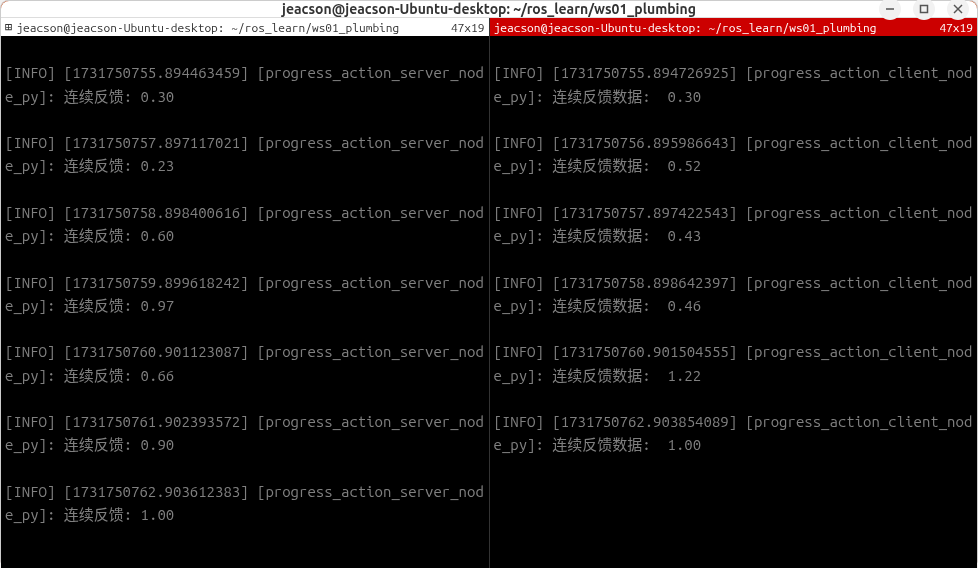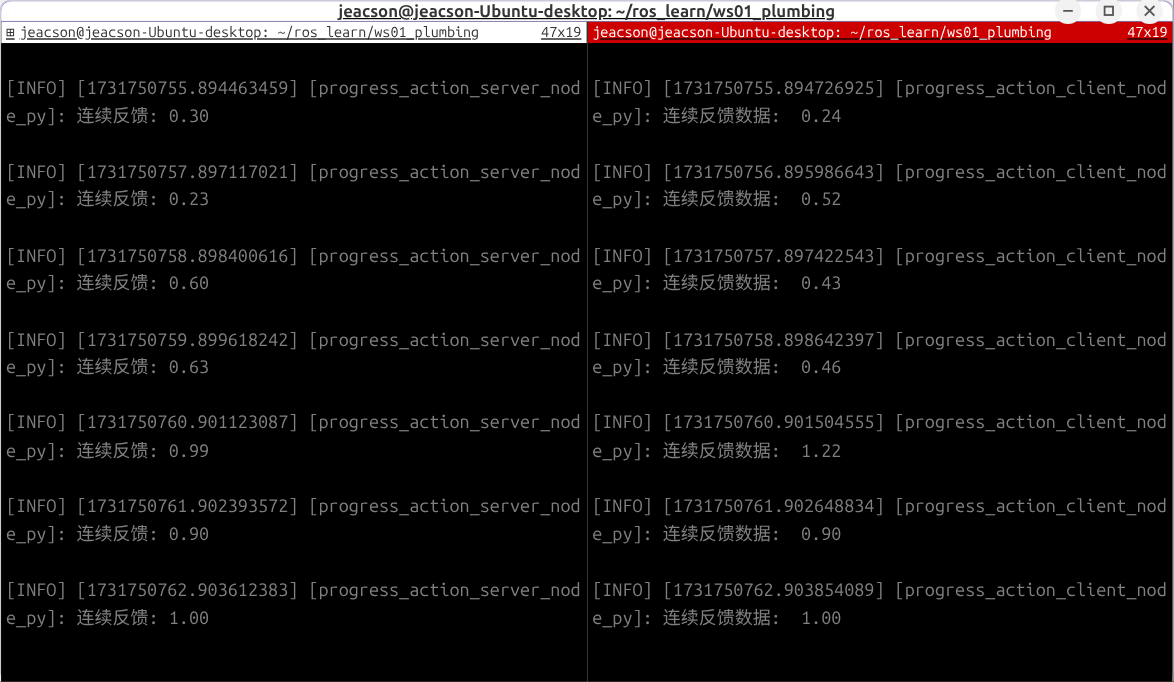--- a/index.html
+++ b/index.html
@@ -10,26 +10,25 @@
     body {
       font-family: "Ubuntu", "Noto Sans CJK SC", sans-serif;
       background: #f0f0f0;
       width: 978px;
       height: 568px;
       overflow: hidden;
     }
     .window {
       width: 100%;
       height: 100%;
-      background: #8b5cf6;
+      background: #c2410c;
       border: 1px solid #ccc;
       border-radius: 8px;
       display: flex;
       flex-direction: column;
-      text-decoration: underline;
     }
     .titlebar {
       height: 36px;
       background: #ffffff;
       border-bottom: 1px solid #ddd;
       display: flex;
       align-items: center;
       justify-content: center;
       position: relative;
       border-radius: 8px 8px 0 0;
@@ -152,40 +151,39 @@
     <div class="pane">
       <div class="pane-header inactive">
         <span class="pane-header-icon">⊞</span>
         <span class="pane-header-path">jeacson@jeacson-Ubuntu-desktop: ~/ros_learn/ws01_plumbing</span>
         <span class="pane-header-dims">47x19</span>
       </div>
       <div class="pane-content">
 <span class="log-line">[INFO] [1731750755.894463459] [progress_action_server_node_py]: 连续反馈: 0.30</span>
 <span class="log-line">[INFO] [1731750757.897117021] [progress_action_server_node_py]: 连续反馈: 0.23</span>
 <span class="log-line">[INFO] [1731750758.898400616] [progress_action_server_node_py]: 连续反馈: 0.60</span>
-<span class="log-line">[INFO] [1731750759.899618242] [progress_action_server_node_py]: 连续反馈: 0.63</span>
-<span class="log-line">[INFO] [1731750760.901123087] [progress_action_server_node_py]: 连续反馈: 0.99</span>
+<span class="log-line">[INFO] [1731750759.899618242] [progress_action_server_node_py]: 连续反馈: 0.97</span>
+<span class="log-line">[INFO] [1731750760.901123087] [progress_action_server_node_py]: 连续反馈: 0.66</span>
 <span class="log-line">[INFO] [1731750761.902393572] [progress_action_server_node_py]: 连续反馈: 0.90</span>
 <span class="log-line">[INFO] [1731750762.903612383] [progress_action_server_node_py]: 连续反馈: 1.00</span>
 
 
       </div>
     </div>
 
     <div class="pane">
       <div class="pane-header active">
         <span class="pane-header-path">jeacson@jeacson-Ubuntu-desktop: ~/ros_learn/ws01_plumbing</span>
         <span class="pane-header-dims">47x19</span>
       </div>
       <div class="pane-content">
-<span class="log-line">[INFO] [1731750755.894726925] [progress_action_client_node_py]: 连续反馈数据:  0.24</span>
+<span class="log-line">[INFO] [1731750755.894726925] [progress_action_client_node_py]: 连续反馈数据:  0.30</span>
 <span class="log-line">[INFO] [1731750756.895986643] [progress_action_client_node_py]: 连续反馈数据:  0.52</span>
 <span class="log-line">[INFO] [1731750757.897422543] [progress_action_client_node_py]: 连续反馈数据:  0.43</span>
 <span class="log-line">[INFO] [1731750758.898642397] [progress_action_client_node_py]: 连续反馈数据:  0.46</span>
 <span class="log-line">[INFO] [1731750760.901504555] [progress_action_client_node_py]: 连续反馈数据:  1.22</span>
-<span class="log-line">[INFO] [1731750761.902648834] [progress_action_client_node_py]: 连续反馈数据:  0.90</span>
 <span class="log-line">[INFO] [1731750762.903854089] [progress_action_client_node_py]: 连续反馈数据:  1.00</span>
 
 
       </div>
     </div>
   </div>
 </div>
 
 </body></html>

